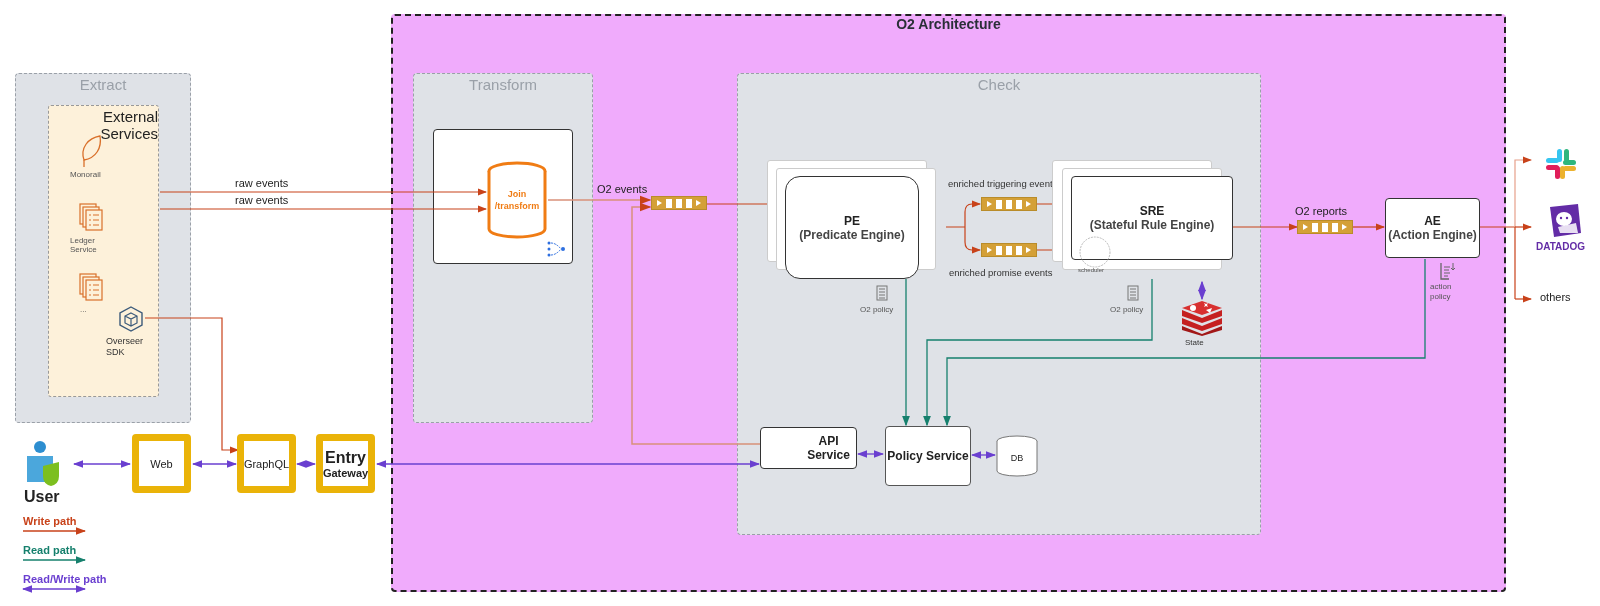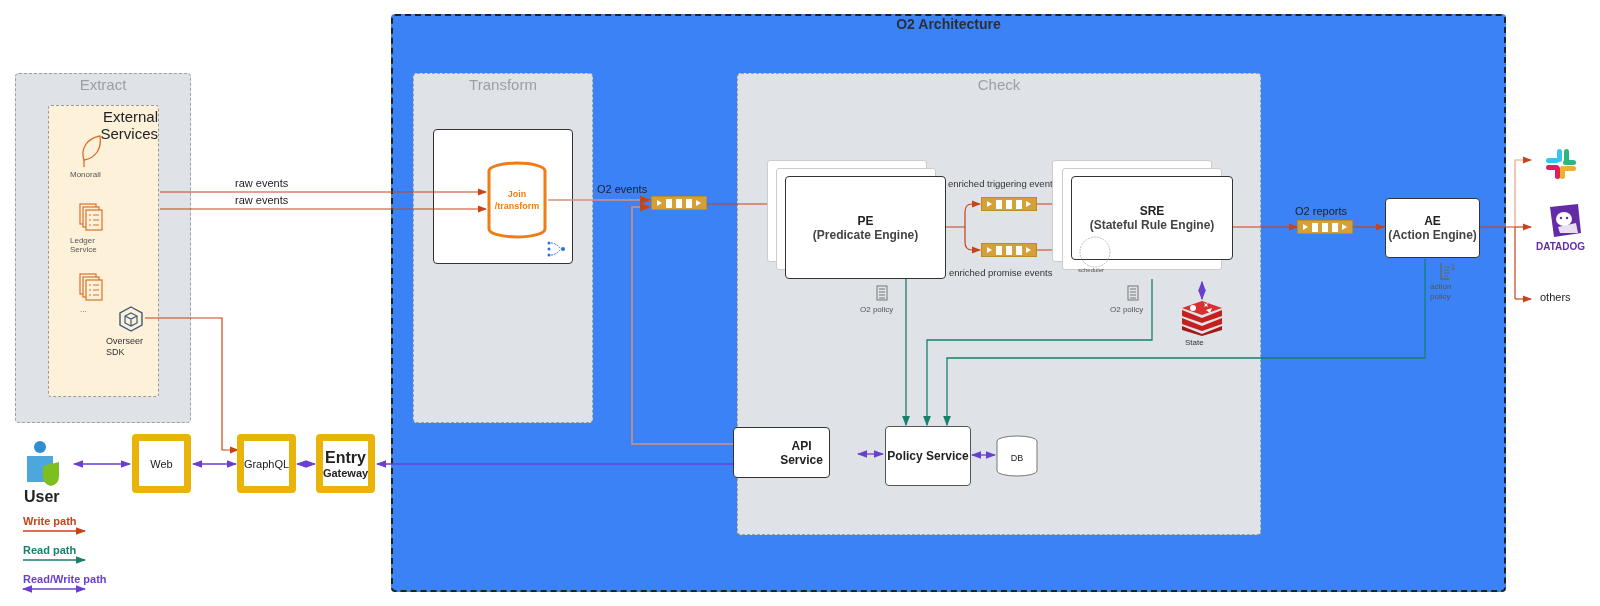--- a/index.html
+++ b/index.html
@@ -1,20 +1,20 @@
 <!DOCTYPE html>
 <html><head>
 <meta charset="utf-8">
 <style>
   html,body{margin:0;padding:0;background:#ffffff;}
   body{width:1600px;height:606px;position:relative;overflow:hidden;font-family:"Liberation Sans",sans-serif;color:#222;}
   .abs{position:absolute;}
   .zone{position:absolute;border:1px dashed #9aa0a8;border-radius:4px;background:#dfe2e7;box-sizing:border-box;}
   .zone-title{position:absolute;left:0;right:0;text-align:center;font-size:15px;color:#9aa0a8;top:2px;}
-  .outer{position:absolute;left:391px;top:14px;width:1115px;height:578px;border:2px dashed #222;border-radius:4px;background:#3b82f6;box-sizing:border-box;}
+  .outer{position:absolute;left:391px;top:14px;width:1115px;height:578px;border:2px dashed #222;border-radius:4px;background:#f0abfc;box-sizing:border-box;}
   .outer-title{position:absolute;left:0;right:0;top:0;text-align:center;font-size:14px;font-weight:bold;color:#2a2f38;}
   .box{position:absolute;background:#fff;border:1.5px solid #333;border-radius:4px;box-sizing:border-box;display:flex;flex-direction:column;align-items:center;justify-content:center;text-align:center;font-size:12px;}
   .box.plain{border:7px solid #eab308;}
   .box .t{font-weight:bold;font-size:12px;}
   .box .s{font-size:12px;color:#444;font-weight:bold;}
   .shadow{position:absolute;background:#fff;border:1px solid #ccc;border-radius:3px;box-sizing:border-box;}
   .lbl{position:absolute;font-size:11px;color:#222;white-space:nowrap;}
   .lbl-b{font-weight:bold;}
   .small{position:absolute;font-size:8px;color:#555;white-space:nowrap;}
   .queue{position:absolute;width:56px;height:14px;background:#d4a037;border:1px solid #b98c2a;box-sizing:border-box;display:flex;align-items:center;justify-content:space-around;padding:0 3px;}
@@ -160,21 +160,21 @@
 <div class="queue" style="left:651px;top:196px;">
     <span class="a"></span>
     <span class="c"></span>
     <span class="c"></span>
     <span class="c"></span>
     <span class="a"></span>
   </div>
 
 <div class="shadow" style="left:767px;top:160px;width:160px;height:102px;"></div>
 <div class="shadow" style="left:776px;top:168px;width:160px;height:102px;"></div>
-<div class="box" style="left:785px;top:176px;width:161px;height:103px;">
+<div class="box" style="left:785px;top:176px;width:134px;height:103px;border-radius:15px;">
   <div class="t">PE</div>
   <div class="s">(Predicate Engine)</div>
 </div>
 <svg class="abs" style="left:875px;top:285px;" width="14" height="16" viewBox="0 0 14 16">
   <rect x="2" y="1" width="10" height="14" fill="none" stroke="#777" stroke-width="1"></rect>
     <path d="M4 4h6M4 7h6M4 10h6M4 13h6" stroke="#777" stroke-width="1"></path>
 </svg>
 <div class="small" style="left:860px;top:305px;width:46px;">O2 policy</div>
 
 <div class="lbl" style="left:948px;top:178px;font-size:9.5px;color:#333;">enriched triggering events</div>
@@ -257,21 +257,21 @@
 <svg class="abs" style="left:1548px;top:203px;" width="34" height="36" viewBox="0 0 34 36">
   <path d="M2 4 L30 1 L33 30 L6 34 Z" fill="#632ca6"></path>
   <ellipse cx="16" cy="16" rx="8" ry="7" fill="#fff"></ellipse>
     <circle cx="13" cy="15" r="1.2" fill="#632ca6"></circle>
     <circle cx="19" cy="15" r="1.2" fill="#632ca6"></circle>
   <path d="M10 24 L28 20 L30 30 L12 30 Z" fill="#fff" opacity="0.85"></path>
 </svg>
 <div class="abs" style="left:1536px;top:241px;font-size:10px;font-weight:bold;color:#632ca6;">DATADOG</div>
 <div class="lbl" style="left:1540px;top:291px;font-size:11px;">others</div>
 
-<div class="box" style="left:733px;top:427px;width:97px;height:51px;padding-left:40px;">
+<div class="box" style="left:760px;top:427px;width:97px;height:42px;padding-left:40px;">
   <div class="t">API Service</div>
 </div>
 <div class="box" style="left:885px;top:426px;width:86px;height:60px;border-color:#555;">
   <div class="t">Policy Service</div>
 </div>
 <svg class="abs" style="left:996px;top:435px;" width="42" height="42" viewBox="0 0 42 42">
   <ellipse cx="21" cy="6" rx="20" ry="5" fill="#fff" stroke="#777"></ellipse>
   <path d="M1 6 L1 36 A20 5 0 0 0 41 36 L41 6" fill="#fff" stroke="#777"></path>
 </svg>
 <div class="abs" style="left:996px;top:453px;width:42px;text-align:center;font-size:9px;">DB</div>

